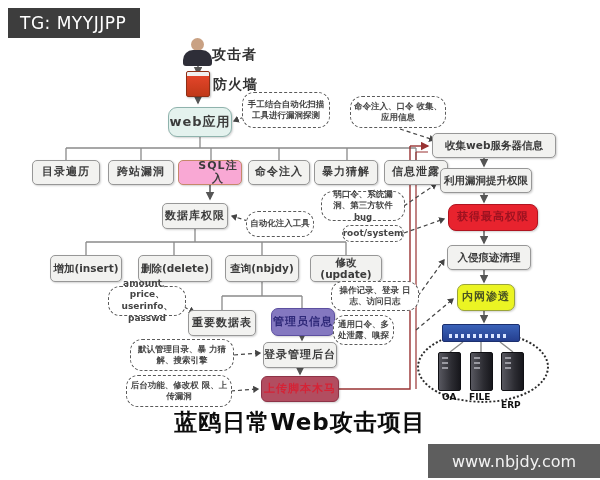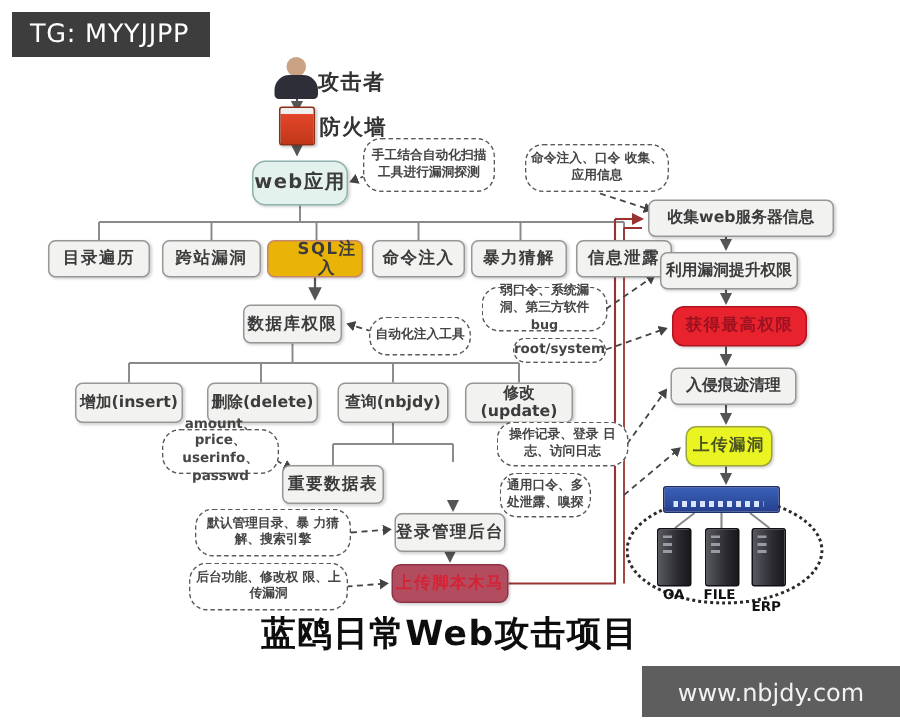--- a/index.html
+++ b/index.html
@@ -12,21 +12,21 @@
   .tg-badge{left:8px;top:8px;width:132px;height:30px;background:#3d3d3d;color:#fff;
     font-size:17px;display:flex;align-items:center;padding-left:12px;letter-spacing:.5px;}
   .watermark{left:428px;top:444px;width:172px;height:34px;background:#5e5e5e;color:#f2f2f2;
     font-size:16px;display:flex;align-items:center;justify-content:center;}
   
   .node{display:flex;align-items:center;justify-content:center;text-align:center;
     background:#f2f2f0;border:1px solid #979797;border-radius:5px;font-size:11px;
     font-weight:bold;color:#3c3c3c;box-shadow:1px 1px 2px rgba(0,0,0,.18);letter-spacing:1px;line-height:1.1;}
   .node.small{font-size:10.5px;letter-spacing:0;}
   .node.webapp{background:#e4f2ee;border-color:#8fb3ad;border-radius:9px;font-size:13px;}
-  .node.orange{background:#eab308;border-color:#c5886a;padding-left:16px;}
+  .node.orange{background:#f9a8d4;border-color:#c5886a;padding-left:16px;}
   .node.purple{background:#8478c0;border-color:#5c4fa0;color:#2e2878;border-radius:7px;}
   .node.rose{background:#b24d60;border-color:#8d3347;color:#d52336;border-radius:6px;}
   .node.red{background:#e8232e;border-color:#b01420;color:#9c1220;border-radius:8px;}
   .node.yellow{background:#ebf423;border-color:#9aa43a;color:#4c5522;border-radius:7px;}
   
   .note{display:flex;align-items:center;justify-content:center;text-align:center;
     border:1.3px dashed #5a5a5a;border-radius:12px;font-size:8.5px;color:#454545;
     background:#fff;line-height:1.3;padding:2px 3px;font-weight:bold;}
   .note.en{font-size:9px;letter-spacing:0;}
   
@@ -129,36 +129,37 @@
   <div class="abs note" style="left:246px;top:211px;width:68px;height:26px;">自动化注入工具</div>
 
   <div class="abs node small" style="left:50px;top:255px;width:72px;height:27px;">增加(insert)</div>
   <div class="abs node small" style="left:138px;top:255px;width:74px;height:27px;">删除(delete)</div>
   <div class="abs node small" style="left:225px;top:255px;width:74px;height:27px;">查询(nbjdy)</div>
   <div class="abs node small" style="left:310px;top:255px;width:72px;height:27px;">修改(update)</div>
 
   <div class="abs note en" style="left:108px;top:286px;width:78px;height:30px;">amount、price、 userinfo、passwd</div>
 
   <div class="abs node" style="left:188px;top:310px;width:68px;height:26px;">重要数据表</div>
+  <div class="abs node purple" style="left:271px;top:308px;width:64px;height:28px;">管理员信息</div>
   <div class="abs node" style="left:263px;top:342px;width:74px;height:26px;">登录管理后台</div>
   <div class="abs node rose" style="left:261px;top:376px;width:78px;height:26px;">上传脚本木马</div>
 
   <div class="abs note" style="left:130px;top:339px;width:104px;height:32px;">默认管理目录、暴 力猜解、搜索引擎</div>
   <div class="abs note" style="left:126px;top:375px;width:106px;height:32px;">后台功能、修改权 限、上传漏洞</div>
   <div class="abs note" style="left:331px;top:281px;width:88px;height:30px;">操作记录、登录 日志、访问日志</div>
   <div class="abs note" style="left:333px;top:315px;width:61px;height:30px;">通用口令、多 处泄露、嗅探</div>
   <div class="abs note" style="left:321px;top:191px;width:84px;height:30px;">弱口令、系统漏 洞、第三方软件bug</div>
   <div class="abs note en" style="left:342px;top:225px;width:62px;height:17px;">root/system</div>
   <div class="abs note" style="left:350px;top:96px;width:96px;height:32px;">命令注入、口令 收集、应用信息</div>
 
   <div class="abs node small" style="left:432px;top:133px;width:124px;height:25px;">收集web服务器信息</div>
   <div class="abs node small" style="left:440px;top:168px;width:92px;height:25px;">利用漏洞提升权限</div>
   <div class="abs node red" style="left:448px;top:204px;width:90px;height:27px;">获得最高权限</div>
   <div class="abs node small" style="left:447px;top:245px;width:84px;height:25px;">入侵痕迹清理</div>
-  <div class="abs node yellow" style="left:457px;top:284px;width:58px;height:27px;">上传漏洞</div>
+  <div class="abs node yellow" style="left:457px;top:284px;width:58px;height:27px;">内网渗透</div>
 
   <div class="abs ellipse" style="left:417px;top:331px;width:132px;height:72px;"></div>
   <div class="abs switch" style="left:442px;top:324px;width:78px;height:18px;">
     <div class="switch-lights"></div>
   </div>
   <div class="abs server" style="left:438px;top:352px;width:23px;height:39px;"></div>
   <div class="abs server" style="left:470px;top:352px;width:23px;height:39px;"></div>
   <div class="abs server" style="left:501px;top:352px;width:23px;height:39px;"></div>
   <div class="abs server-label" style="left:442px;top:392px;">OA</div>
   <div class="abs server-label" style="left:469px;top:392px;">FILE</div>

